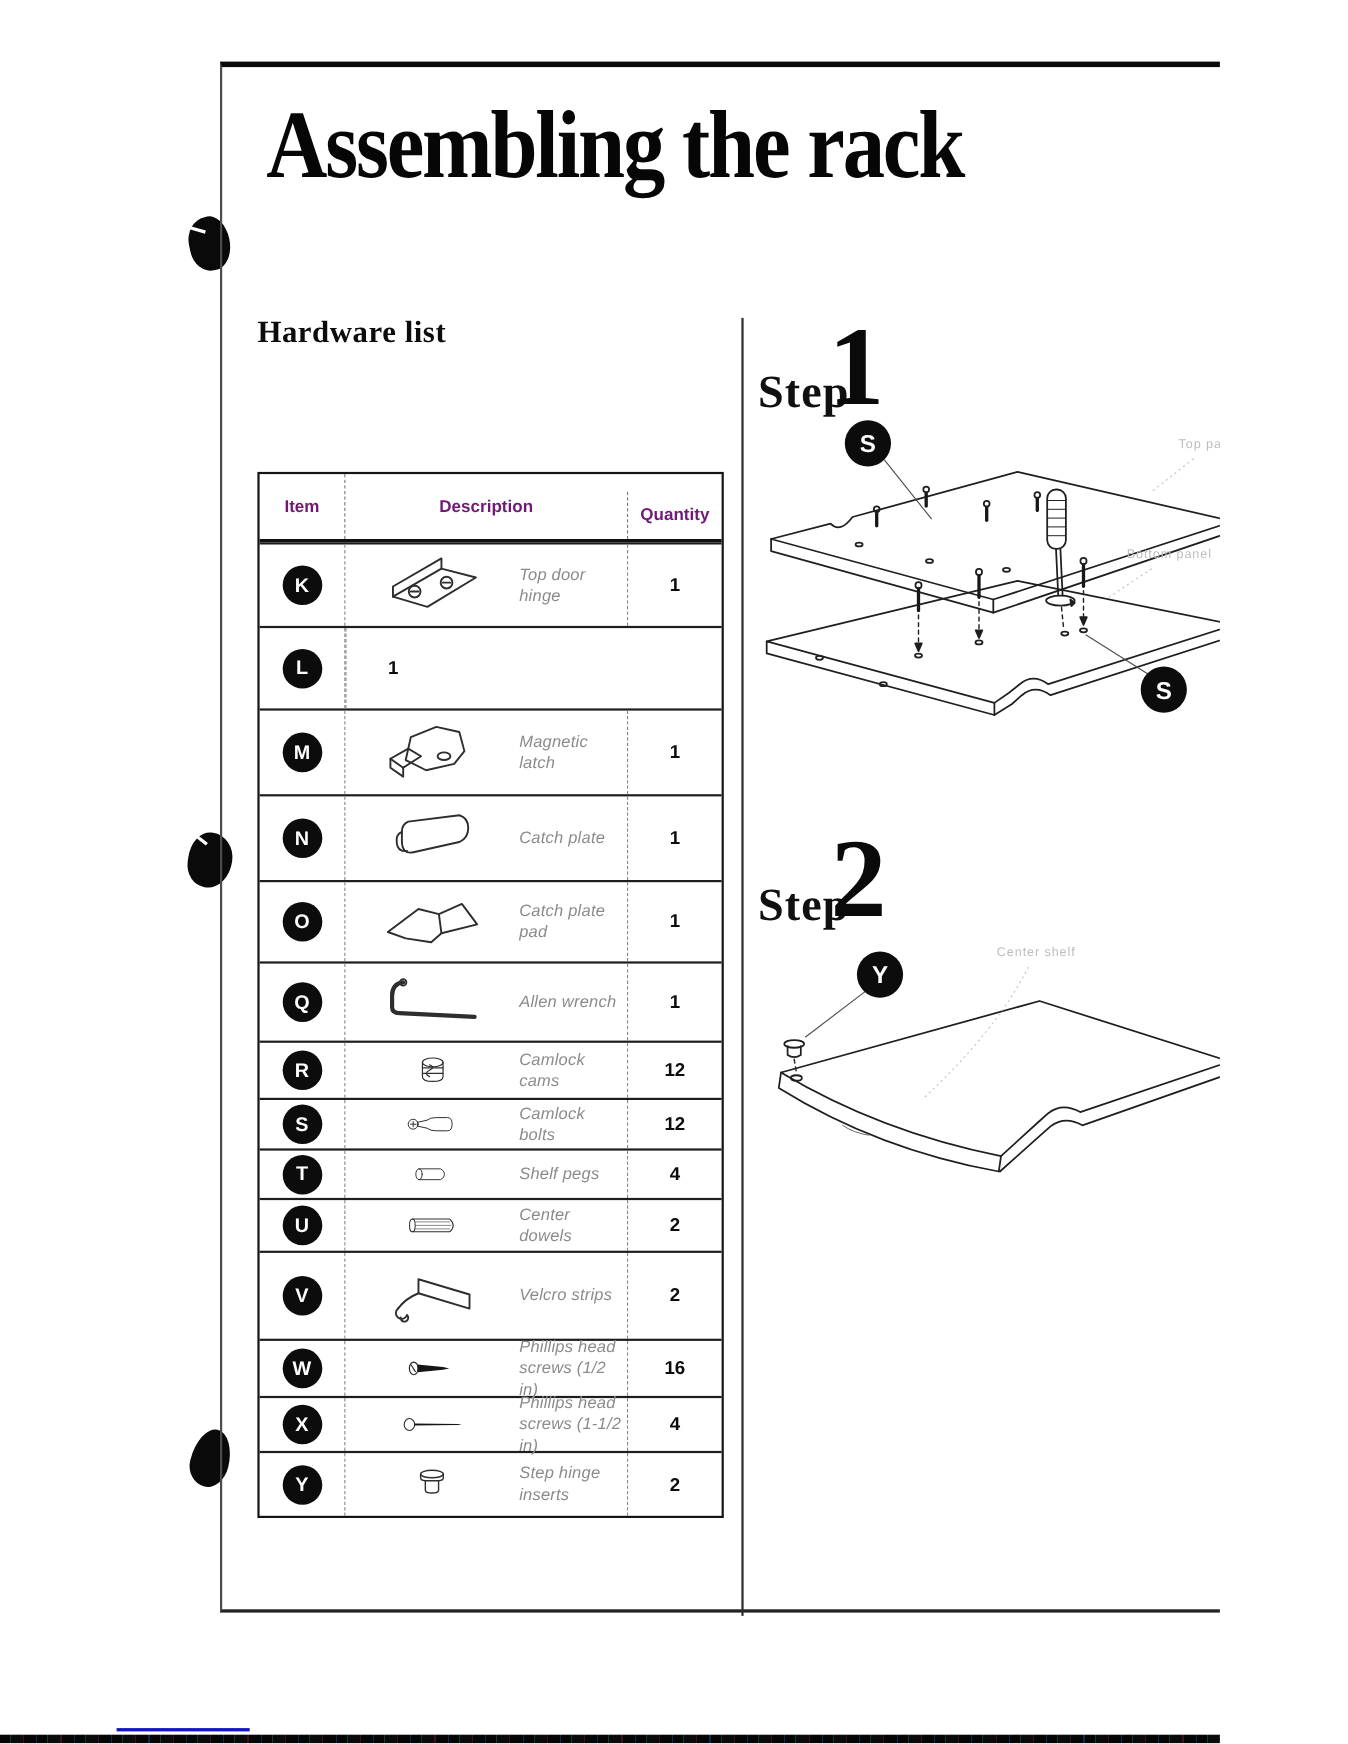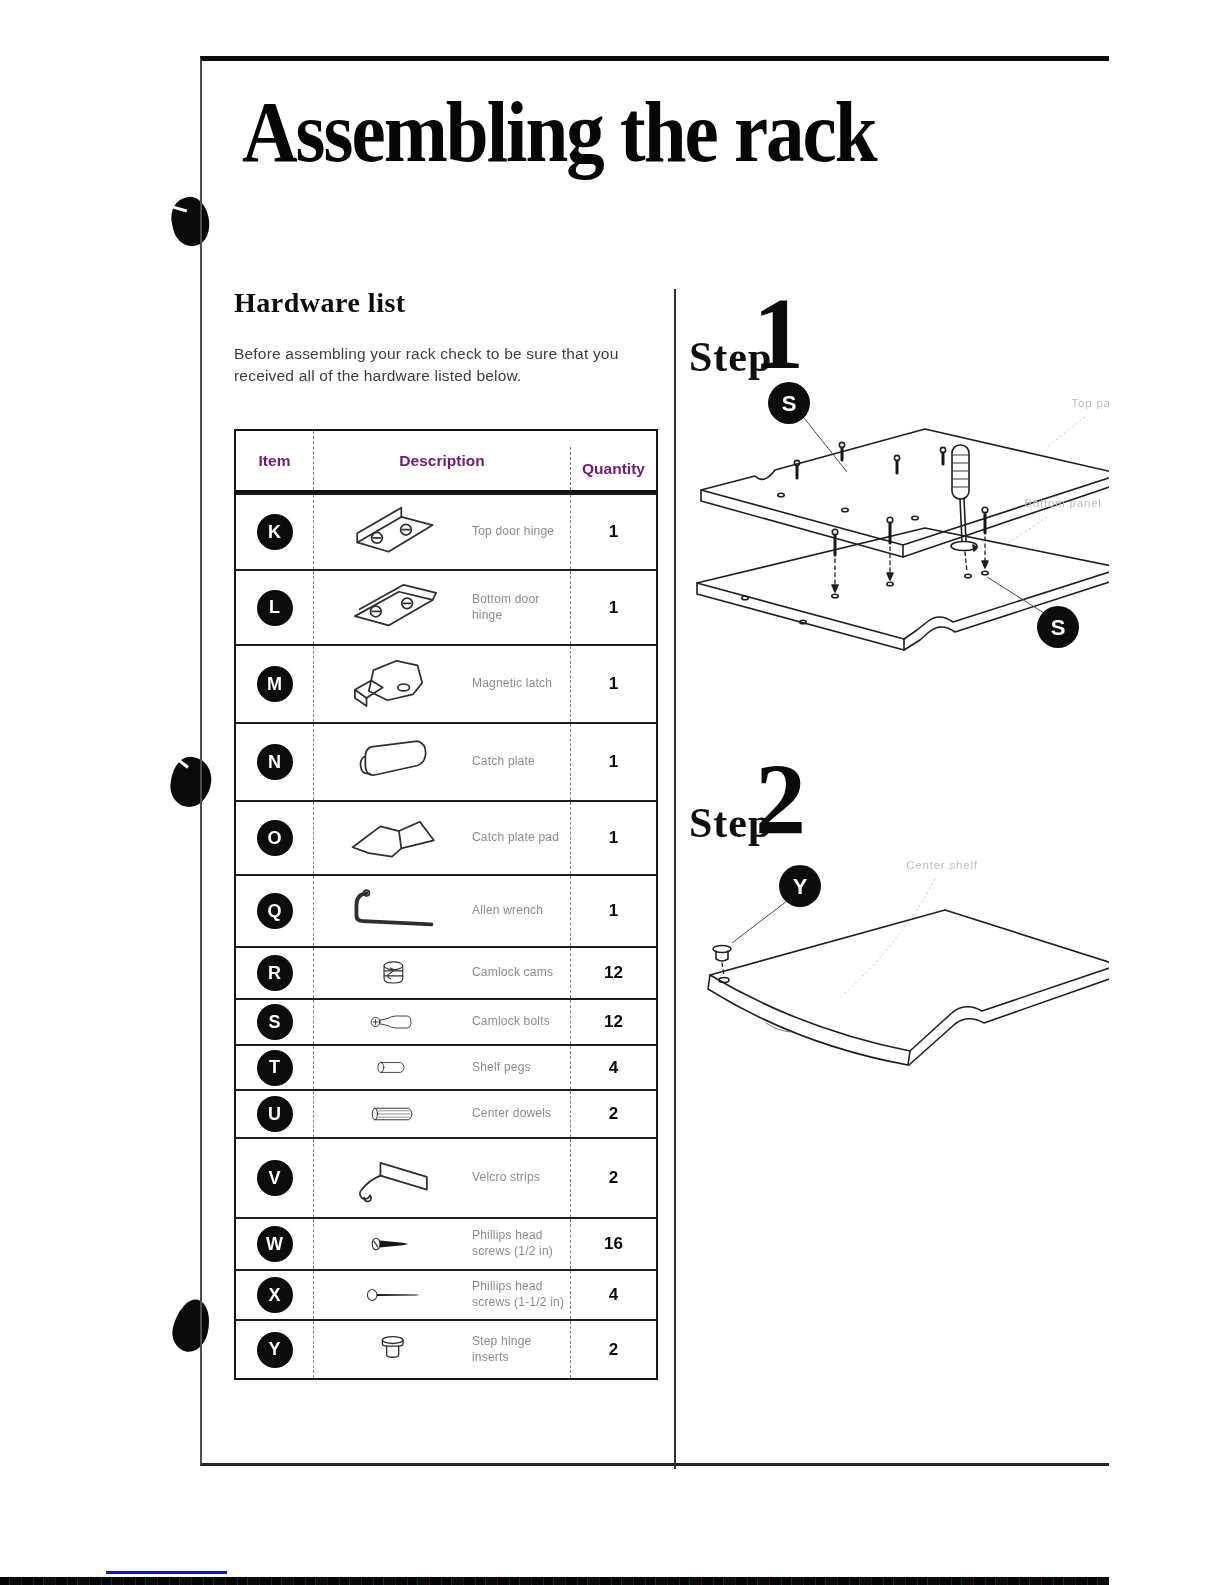--- a/index.html
+++ b/index.html
@@ -35,21 +35,21 @@
   .hcol-qty{width:86px;border-left:1px dashed #777;box-sizing:border-box;margin-top:16px;}
   .hw-row{display:flex;box-sizing:border-box;border-top:2px solid #1d1d1d;}
   .cell{box-sizing:border-box;display:flex;align-items:center;}
   .cell-item{width:78px;justify-content:center;border-right:1px dashed #888;}
   .cell-desc{flex:1;}
   .cell-qty{width:86px;justify-content:center;border-left:1px dashed #888;font-weight:bold;font-size:17px;color:#0c0c0c;}
   .badge{display:flex;align-items:center;justify-content:center;width:36px;height:36px;border-radius:50%;
     background:#0c0c0c;color:#fff;font-weight:bold;font-size:18px;}
   .hw-icon{width:158px;display:flex;align-items:center;justify-content:center;}
   .hw-icon svg{width:auto;max-width:145px;}
-  .desc-text{width:96px;font-size:12px;line-height:1.3;color:#8b8b8b;letter-spacing:.2px;filter:blur(.35px);}
+  .desc-text{width:96px;font-size:15px;line-height:1.3;color:#8b8b8b;letter-spacing:.2px;filter:blur(.35px);font-style:italic;}
   
   .step-label{position:absolute;font-family:"Liberation Serif",serif;font-weight:bold;font-size:42px;color:#101010;letter-spacing:1px;}
   .step-num{position:absolute;font-family:"Liberation Serif",serif;font-weight:bold;font-size:102px;line-height:1;color:#0a0a0a;}
   .step-svg{position:absolute;}
   .diagram{stroke:#1f1f1f;stroke-width:1.6;fill:none;stroke-linejoin:round;stroke-linecap:round;}
   .faint-txt{fill:#bdbdbd;font-size:11.5px;font-family:"Liberation Sans",sans-serif;letter-spacing:.8px;}
   .faint-line{stroke:#c4c4c4;stroke-width:1;stroke-dasharray:2 3;fill:none;}
   .badge-circ{fill:#0c0c0c;stroke:none;}
   .badge-letter{fill:#fff;font-weight:bold;font-size:22px;font-family:"Liberation Sans",sans-serif;text-anchor:middle;}
   .leader{stroke:#4a4a4a;stroke-width:1;fill:none;}
@@ -68,21 +68,20 @@
   <div class="ink-blob blob1"></div>
   <div class="ink-blob blob2"></div>
   <div class="ink-blob blob3"></div>
 
   <div class="page-box">
 
     <h1 class="page-title">Assembling the rack</h1>
     <div class="divider-v"></div>
 
     <h2 class="hw-heading">Hardware list</h2>
-    <p class="intro">Before assembling your rack check to be sure that you received all of the hardware listed below.</p>
 
     <div class="hw-table">
       <div class="hw-header">
         <div class="hcol-item">Item</div>
         <div class="hcol-desc">Description</div>
         <div class="hcol-qty">Quantity</div>
       </div>
       <div id="hw-rows">
           <div class="hw-row" style="height: 76px;">
             <div class="cell cell-item">
@@ -98,32 +97,20 @@
                   <path d="M28,30 l6,0 M53,23 l6,0"></path>
                 </svg>
               </span>
               <span class="desc-text">Top door hinge</span>
             </div>
             <div class="cell cell-qty">1</div>
           </div>
           <div class="hw-row" style="height: 75px;">
             <div class="cell cell-item">
               <span class="badge">L</span>
-            </div>
-            <div class="cell cell-desc">
-              <span class="hw-icon">
-                <svg viewBox="0 0 90 50" class="row-icon" style="height: 58px;">
-                  <path d="M12,32 L50,11 L79,18 L41,40 Z"></path>
-                  <path d="M16,26 L54,5 L82,12 L79,18"></path>
-                  <circle cx="30" cy="28" r="4.6"></circle>
-                  <circle cx="57" cy="21" r="4.6"></circle>
-                  <path d="M27,28 l6,0 M54,21 l6,0"></path>
-                </svg>
-              </span>
-              <span class="desc-text">Bottom door hinge</span>
             </div>
             <div class="cell cell-qty">1</div>
           </div>
           <div class="hw-row" style="height: 78px;">
             <div class="cell cell-item">
               <span class="badge">M</span>
             </div>
             <div class="cell cell-desc">
               <span class="hw-icon">
                 <svg viewBox="0 0 90 50" class="row-icon" style="height: 58px;">

